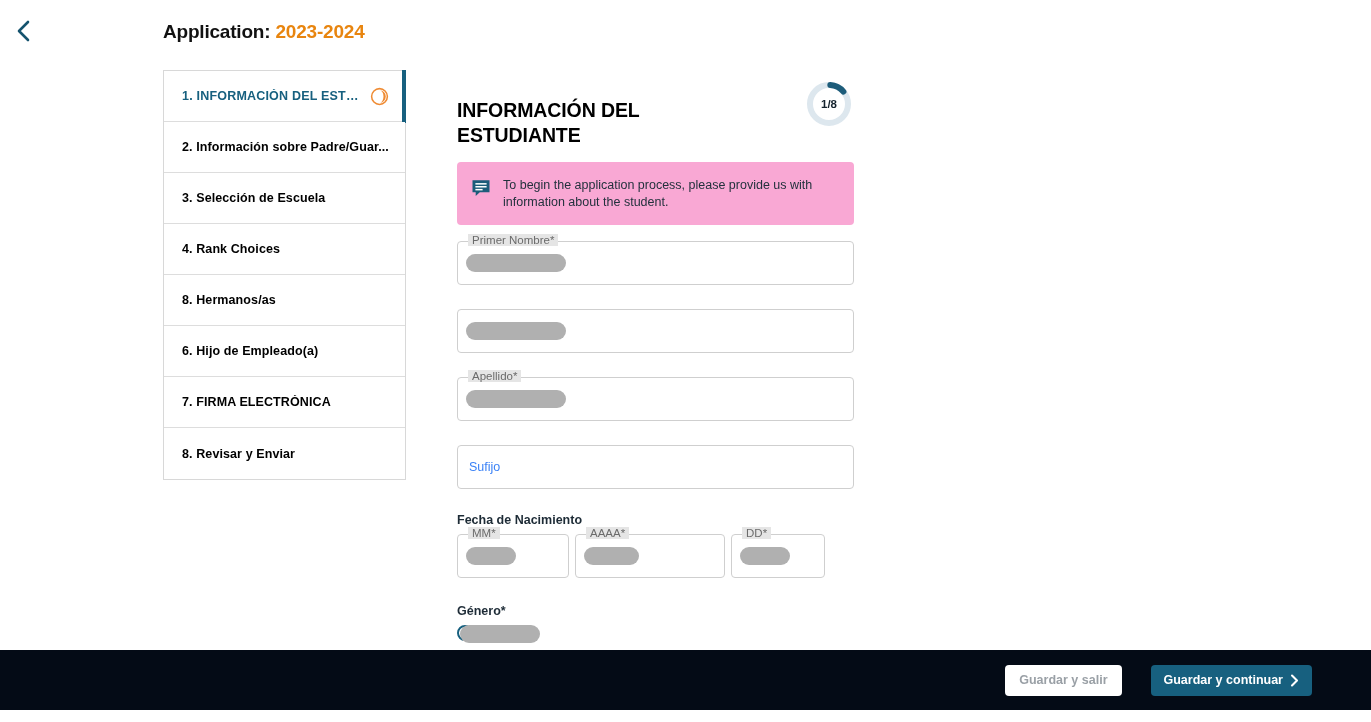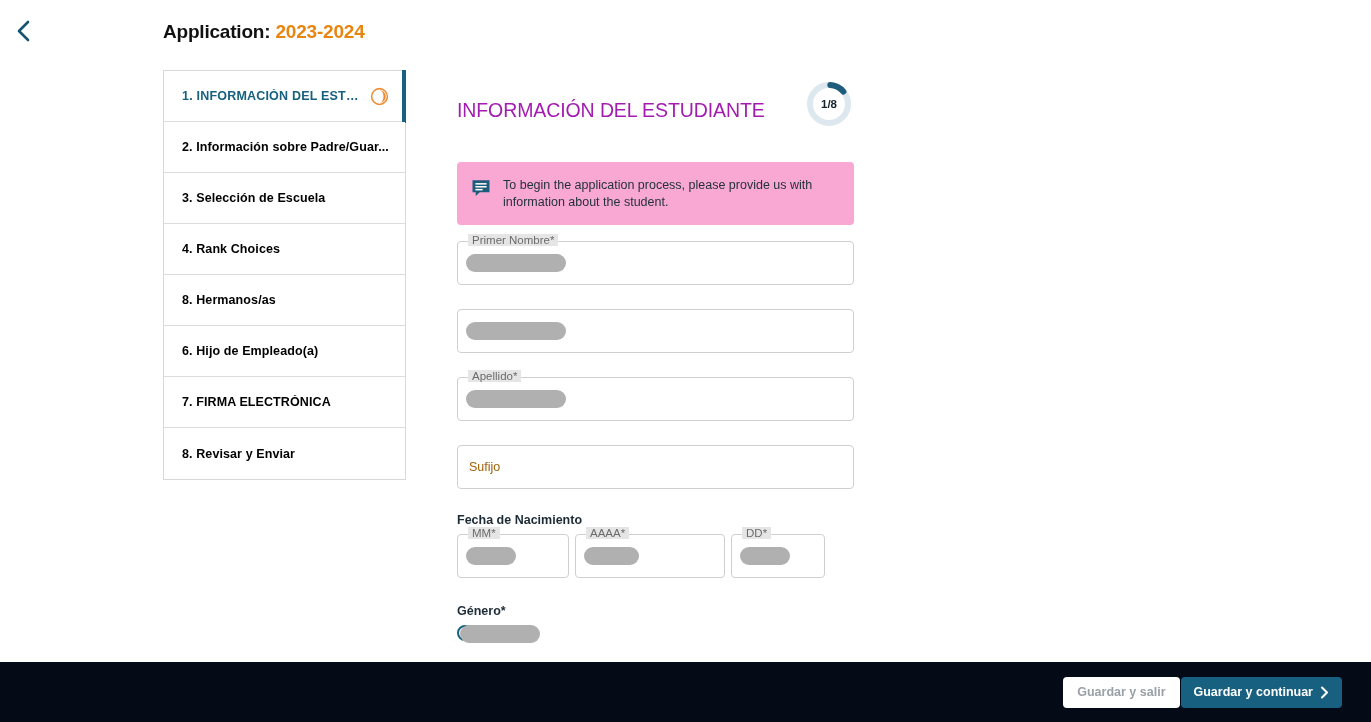--- a/index.html
+++ b/index.html
@@ -94,22 +94,22 @@
   }
   .main-head {
     position: relative;
     min-height: 64px;
   }
   .section-title {
     position: absolute;
     left: 0; top: 5px;
     width: 310px;
     font-size: 19.5px;
-    font-weight: normal;
-    color: #a21caf;
+    font-weight: bold;
+    color: #000000;
     line-height: 25px;
     text-transform: uppercase;
     letter-spacing: -0.1px;
   }
   .progress-ring {
     position: absolute;
     right: 4px; top: 0px;
     width: 48px; height: 48px;
   }
   .progress-ring .ptext {
@@ -180,21 +180,21 @@
     border-radius: 9px;
   }
   .sk-wide { width: 100px; }
   .sk-narrow { width: 50px; }
   .sk-mid { width: 55px; }
   .placeholder-text {
     position: absolute;
     left: 11px; top: 50%;
     transform: translateY(-50%);
     font-size: 12.5px;
-    color: #a16207;
+    color: #3b82f6;
   }
 
   
   .group-label {
     font-size: 12.5px;
     font-weight: bold;
     color: #1d2b36;
     margin-bottom: 7px;
   }
   .date-row {
@@ -226,29 +226,29 @@
     position: absolute;
     left: 3px; top: 21px;
     width: 80px; height: 18px;
     background: #b0b0b0;
     border-radius: 9px;
   }
 
   
   .footer {
     position: absolute;
-    left: 0; bottom: 0;
+    left: 0; bottom: 12px;
     width: 1371px;
     height: 60px;
     background: #040b16;
     display: flex;
     align-items: center;
     justify-content: flex-end;
-    padding-right: 29px;
-    gap: 1px;
+    padding-right: 59px;
+    gap: 29px;
   }
   .btn {
     font-family: "Liberation Sans", sans-serif;
     font-size: 12.5px;
     font-weight: bold;
     border-radius: 4px;
     border: none;
     cursor: pointer;
     display: inline-flex;
     align-items: center;

